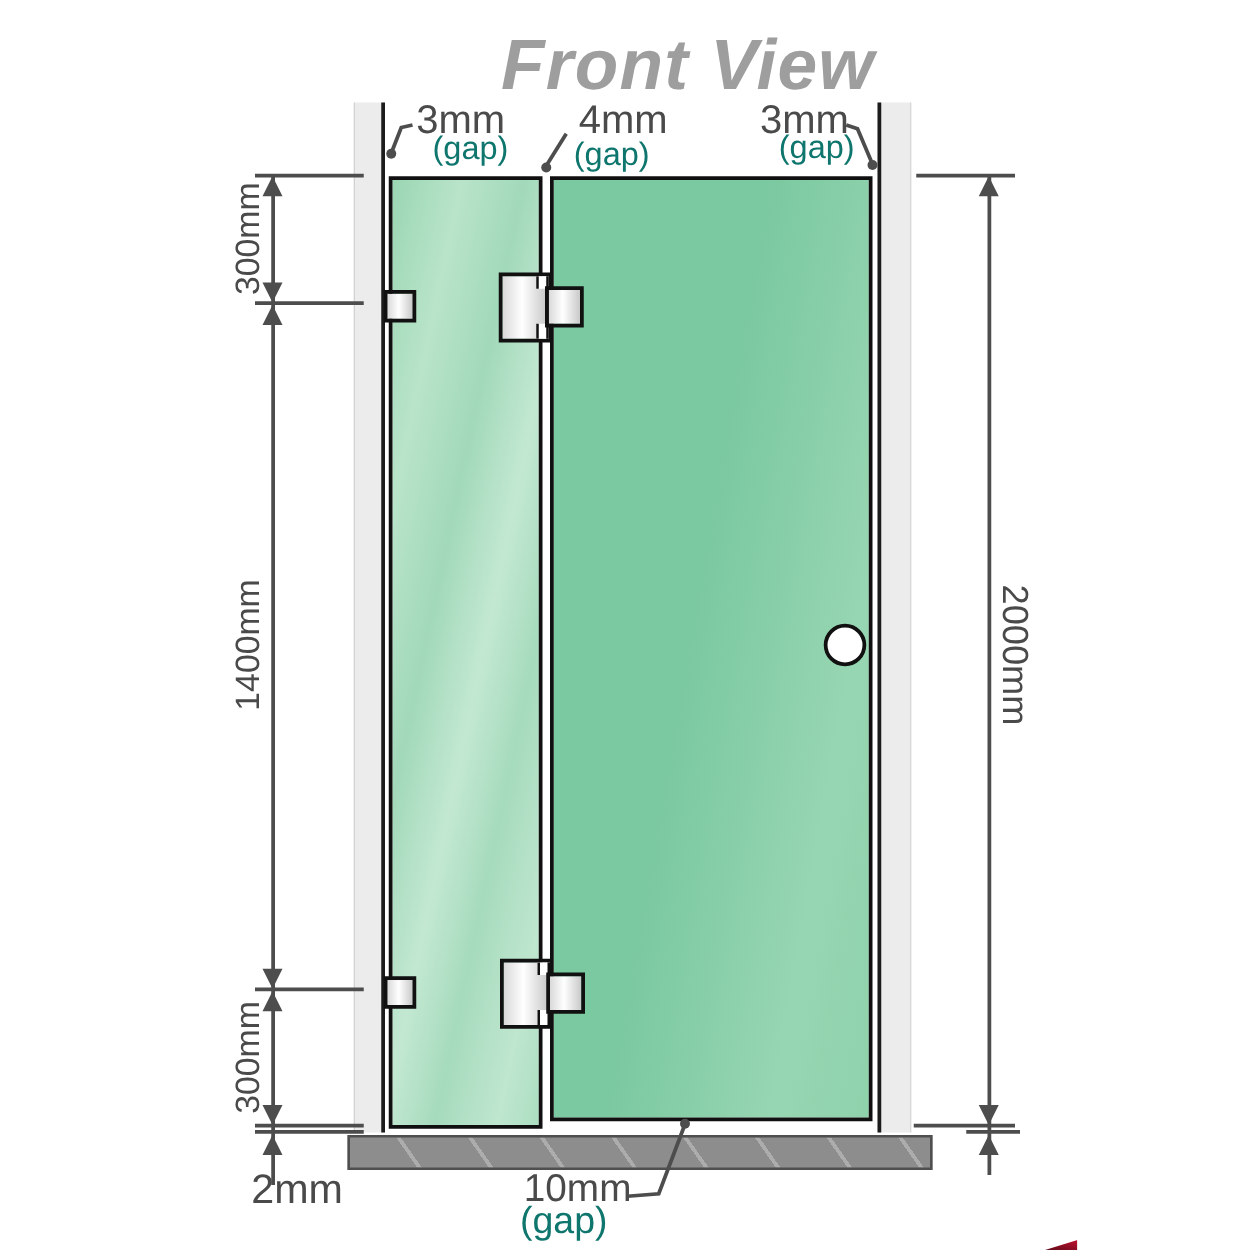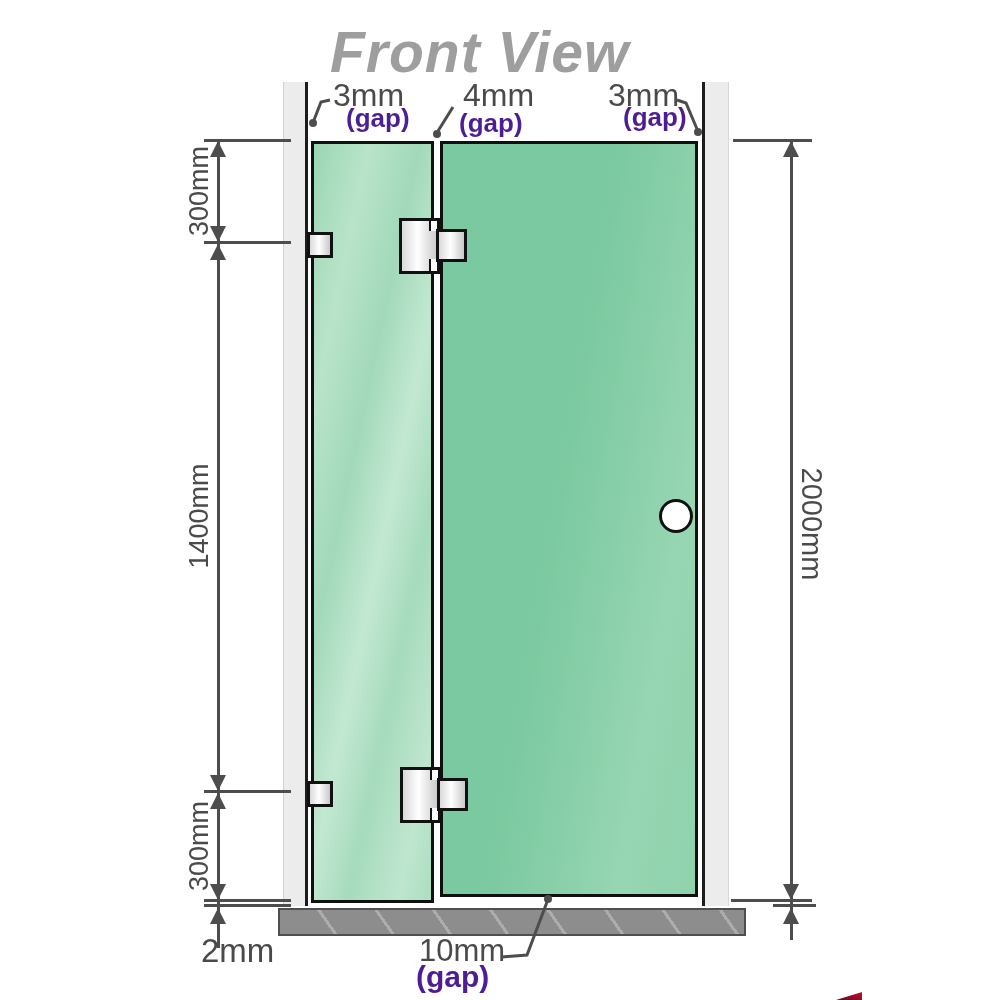--- a/index.html
+++ b/index.html
@@ -10,21 +10,21 @@
     height: 1000px;
     background: #ffffff;
     overflow: hidden;
     font-family: "Liberation Sans", sans-serif;
   }
 
   
   .title {
     position: absolute;
     left: 330px; top: 24px; width: 370px;
-    text-align: left;
+    text-align: right;
     font-style: italic;
     font-weight: bold;
     font-size: 57px;
     line-height: 1;
     color: #9e9e9e;
     letter-spacing: 1px;
   }
 
   
   .wall { position: absolute; top: 82px; height: 824px; background: #ececec; }
@@ -71,21 +71,21 @@
   .arr.down { border-top: 16px solid #4d4d4d; }
 
   .dim-label {
     position: absolute; font-size: 27px; color: #4a4a4a;
     white-space: nowrap; line-height: 1;
   }
   .rot-ccw { transform: translate(-50%,-50%) rotate(-90deg); }
   .rot-cw  { transform: translate(-50%,-50%) rotate(90deg); }
 
   .gap-val  { position: absolute; font-size: 32px; color: #4a4a4a; line-height: 1; white-space: nowrap; }
-  .gap-note { position: absolute; font-size: 26px; color: #4c1d95; line-height: 1; white-space: nowrap; font-weight: bold; }
+  .gap-note { position: absolute; font-size: 26px; color: #0f766e; line-height: 1; white-space: nowrap; }
 
   .overlay { position: absolute; left: 0; top: 0; pointer-events: none; }
   .overlay path { stroke: #4d4d4d; stroke-width: 3; fill: none; }
   .overlay circle { fill: #4d4d4d; }
 
   .wm-frag {
     position: absolute; left: 836px; top: 992px; width: 26px; height: 8px;
     background: linear-gradient(to top right,#5e0b18,#c01030);
     clip-path: polygon(0 100%, 100% 0, 100% 100%);
   }

